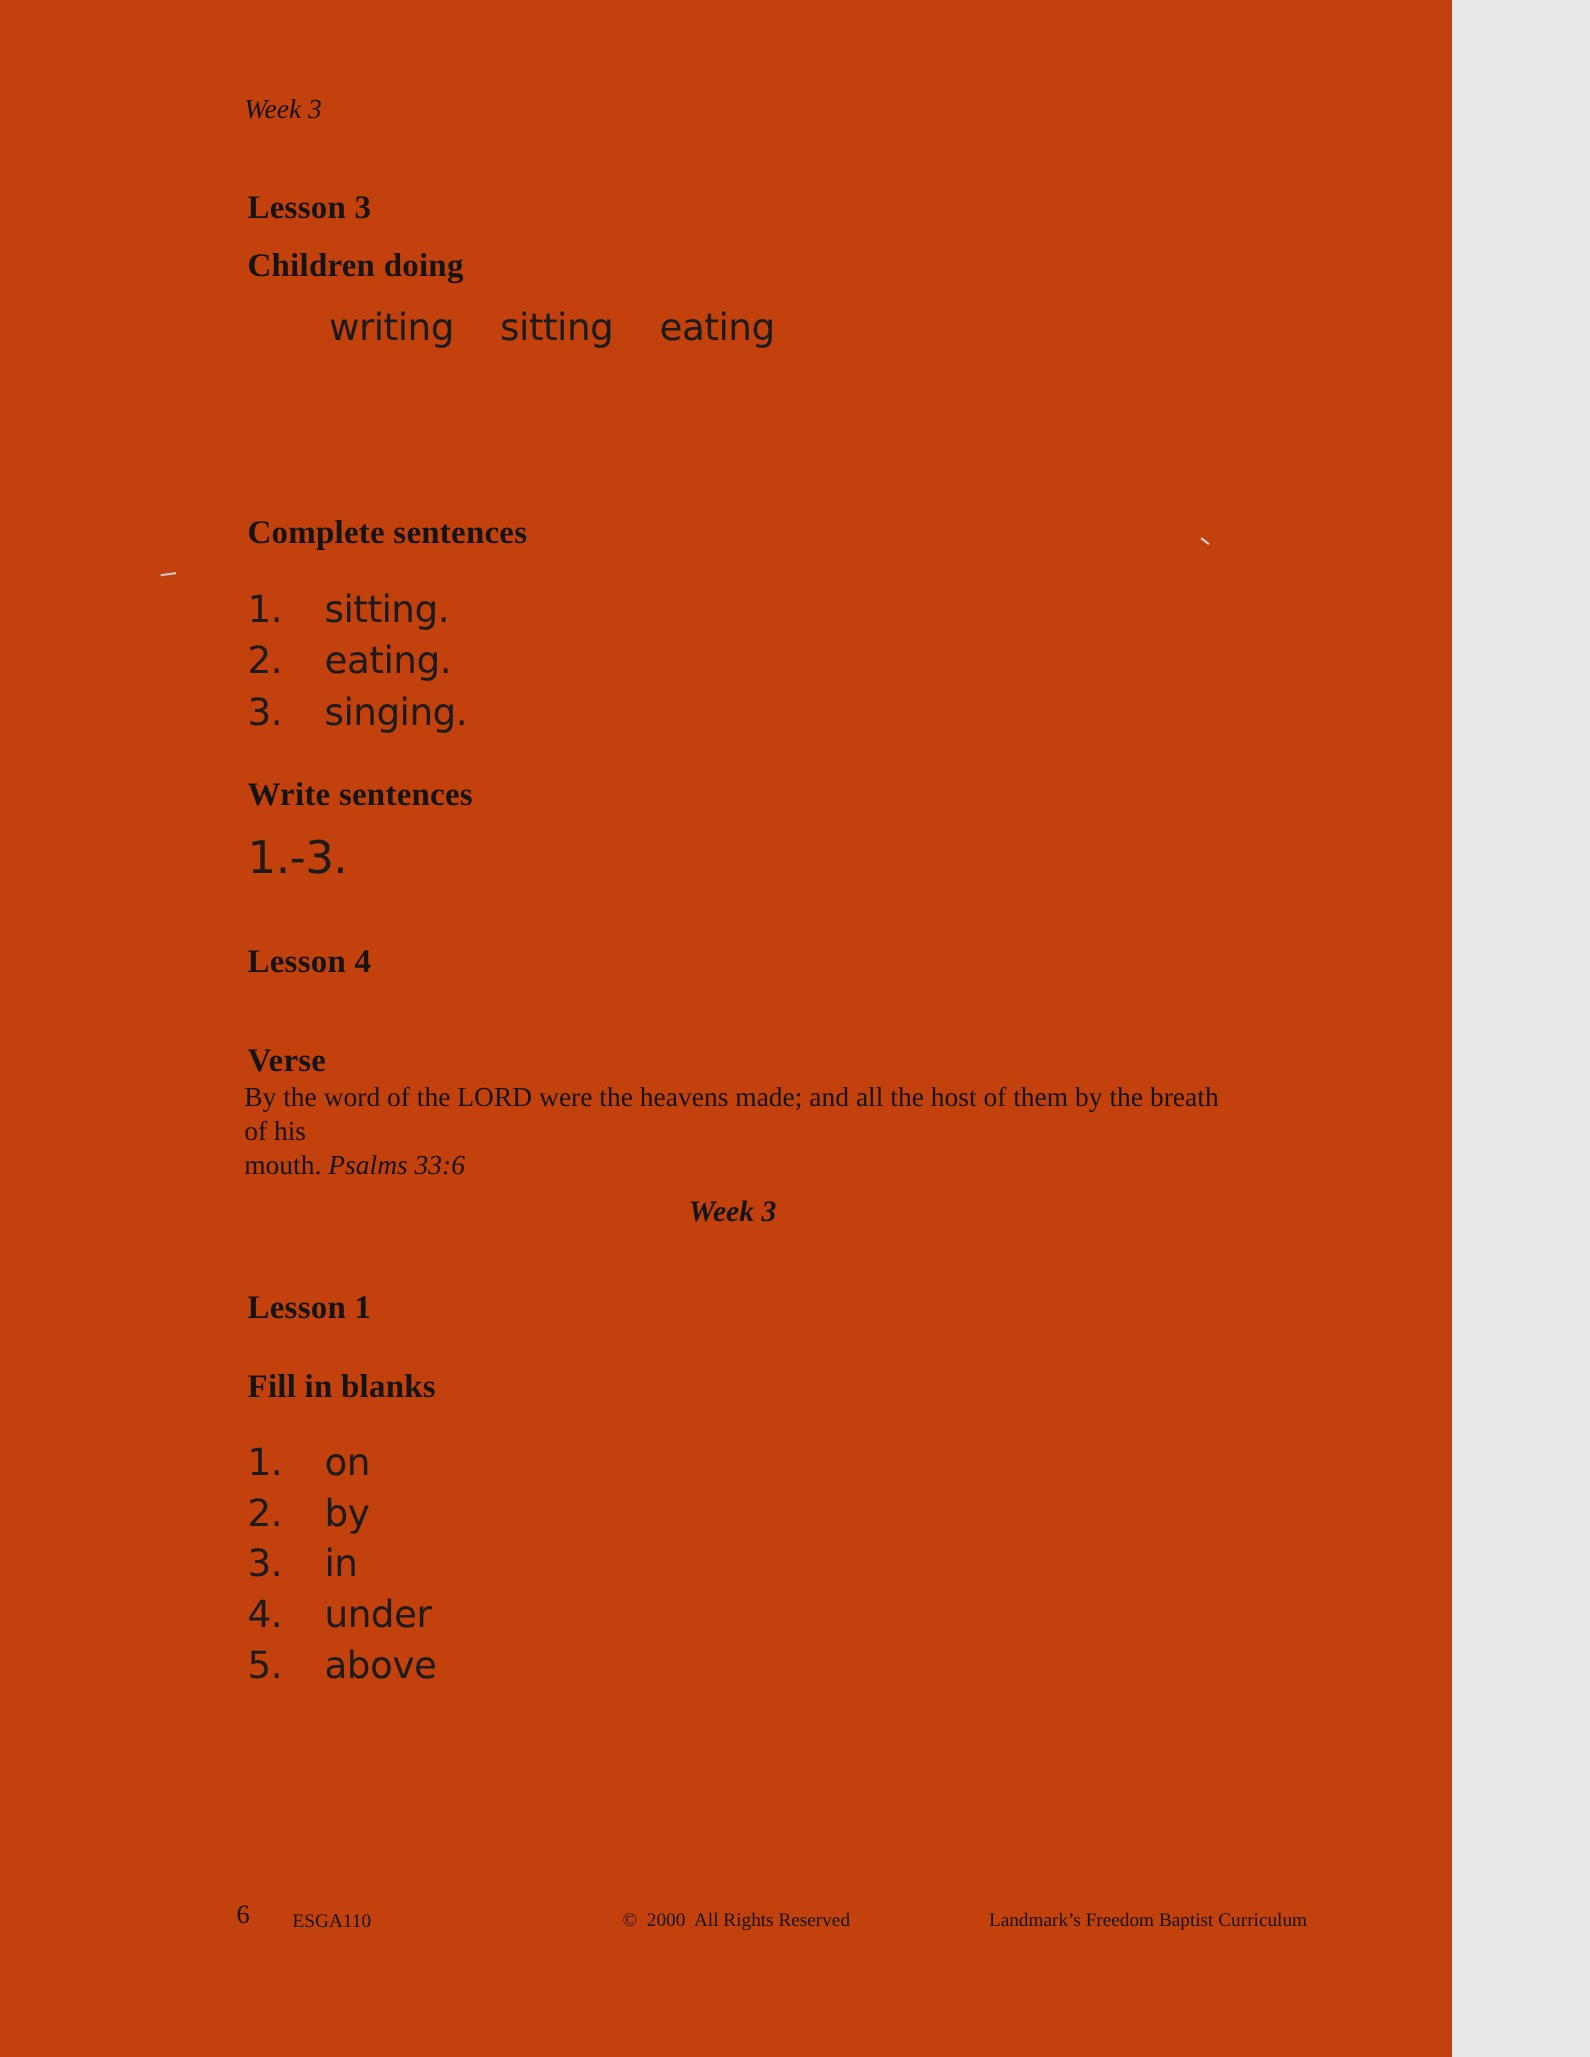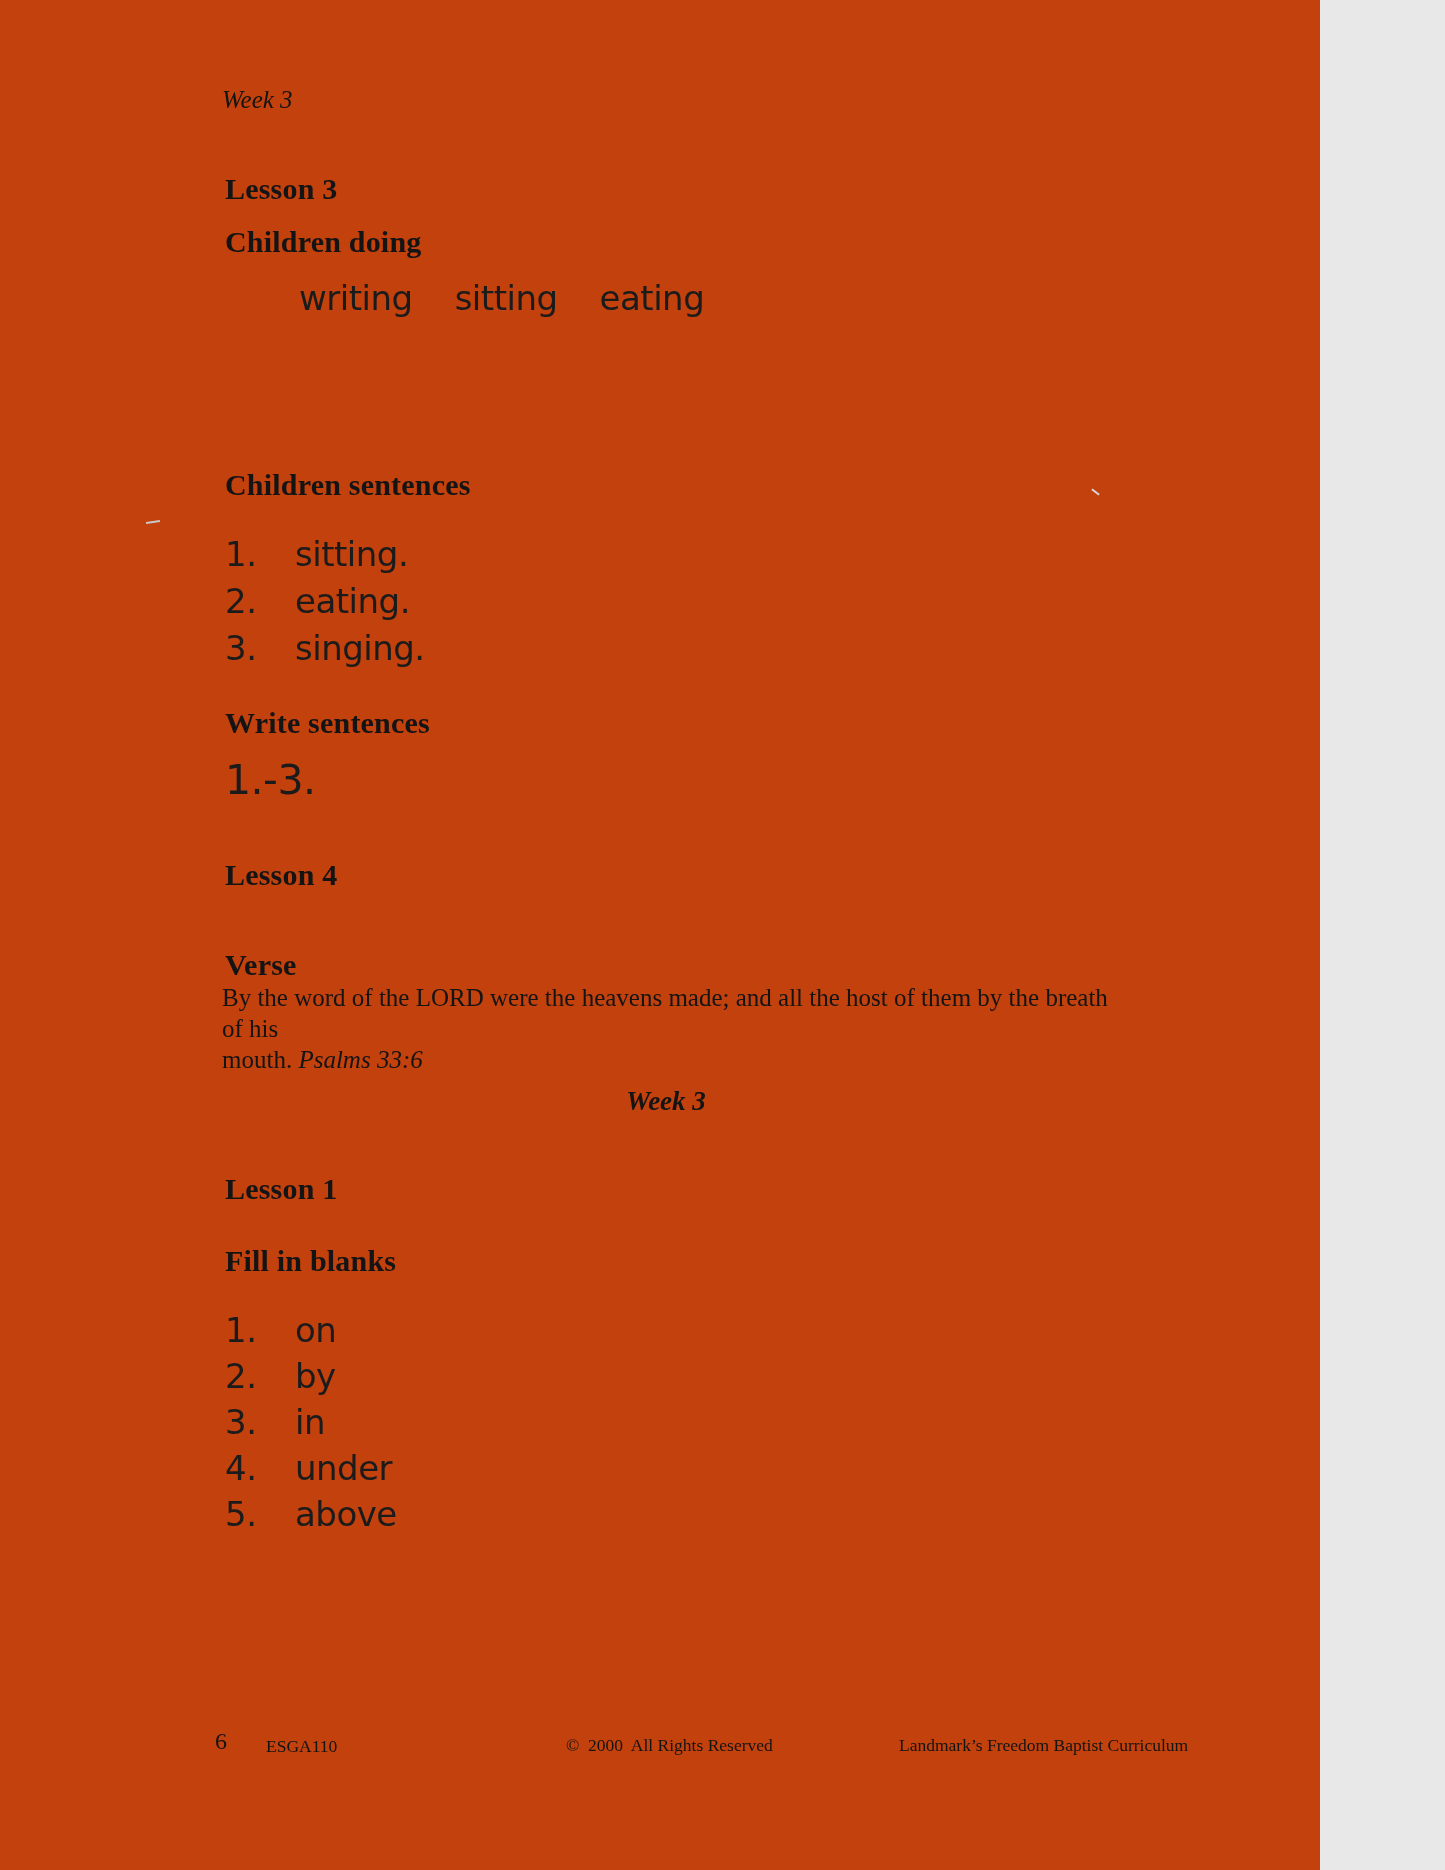--- a/index.html
+++ b/index.html
@@ -102,21 +102,21 @@
 
   <div class="abs heading" style="left:225px; top:172px;">Lesson 3</div>
   <div class="abs heading" style="left:225px; top:225px;">Children doing</div>
 
   <div class="abs hw word-row row1">
     <span>writing</span>
     <span>sitting</span>
     <span>eating</span>
   </div>
 
-  <div class="abs heading" style="left:225px; top:468px;">Children sentences</div>
+  <div class="abs heading" style="left:225px; top:468px;">Complete sentences</div>
 
   <div class="abs hw answer-list cs-list">
     <div class="answer-row">
       <span class="answer-num">1.</span>
       <span>sitting.</span>
     </div>
     <div class="answer-row">
       <span class="answer-num">2.</span>
       <span>eating.</span>
     </div>

